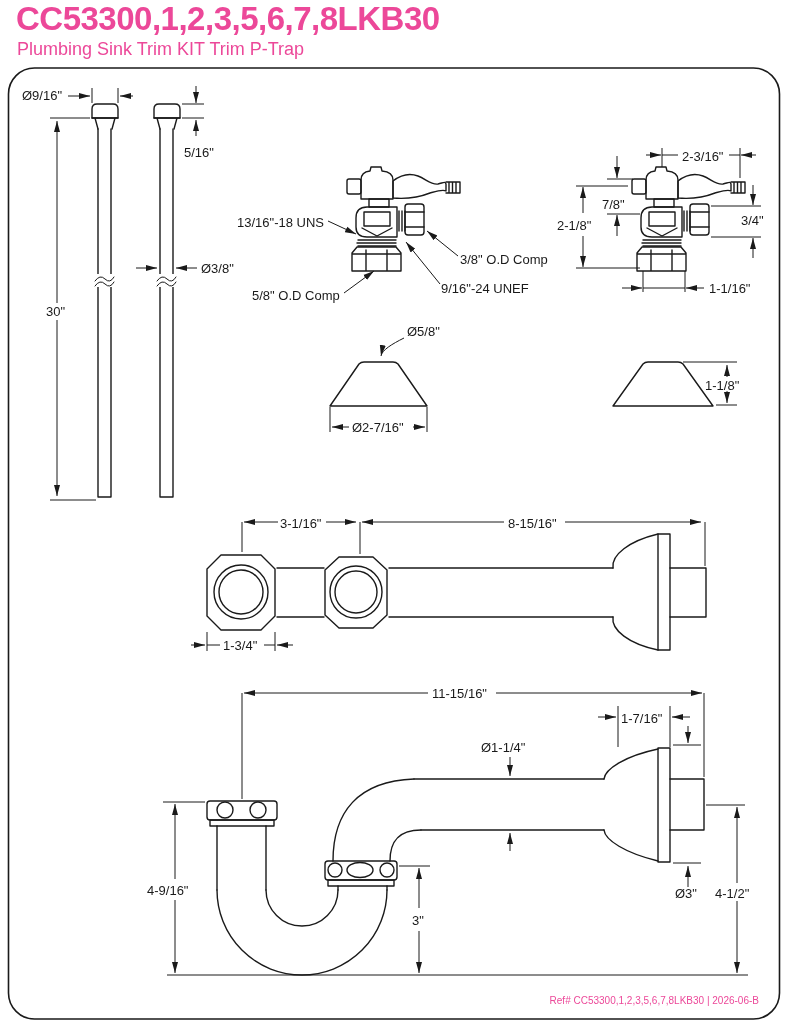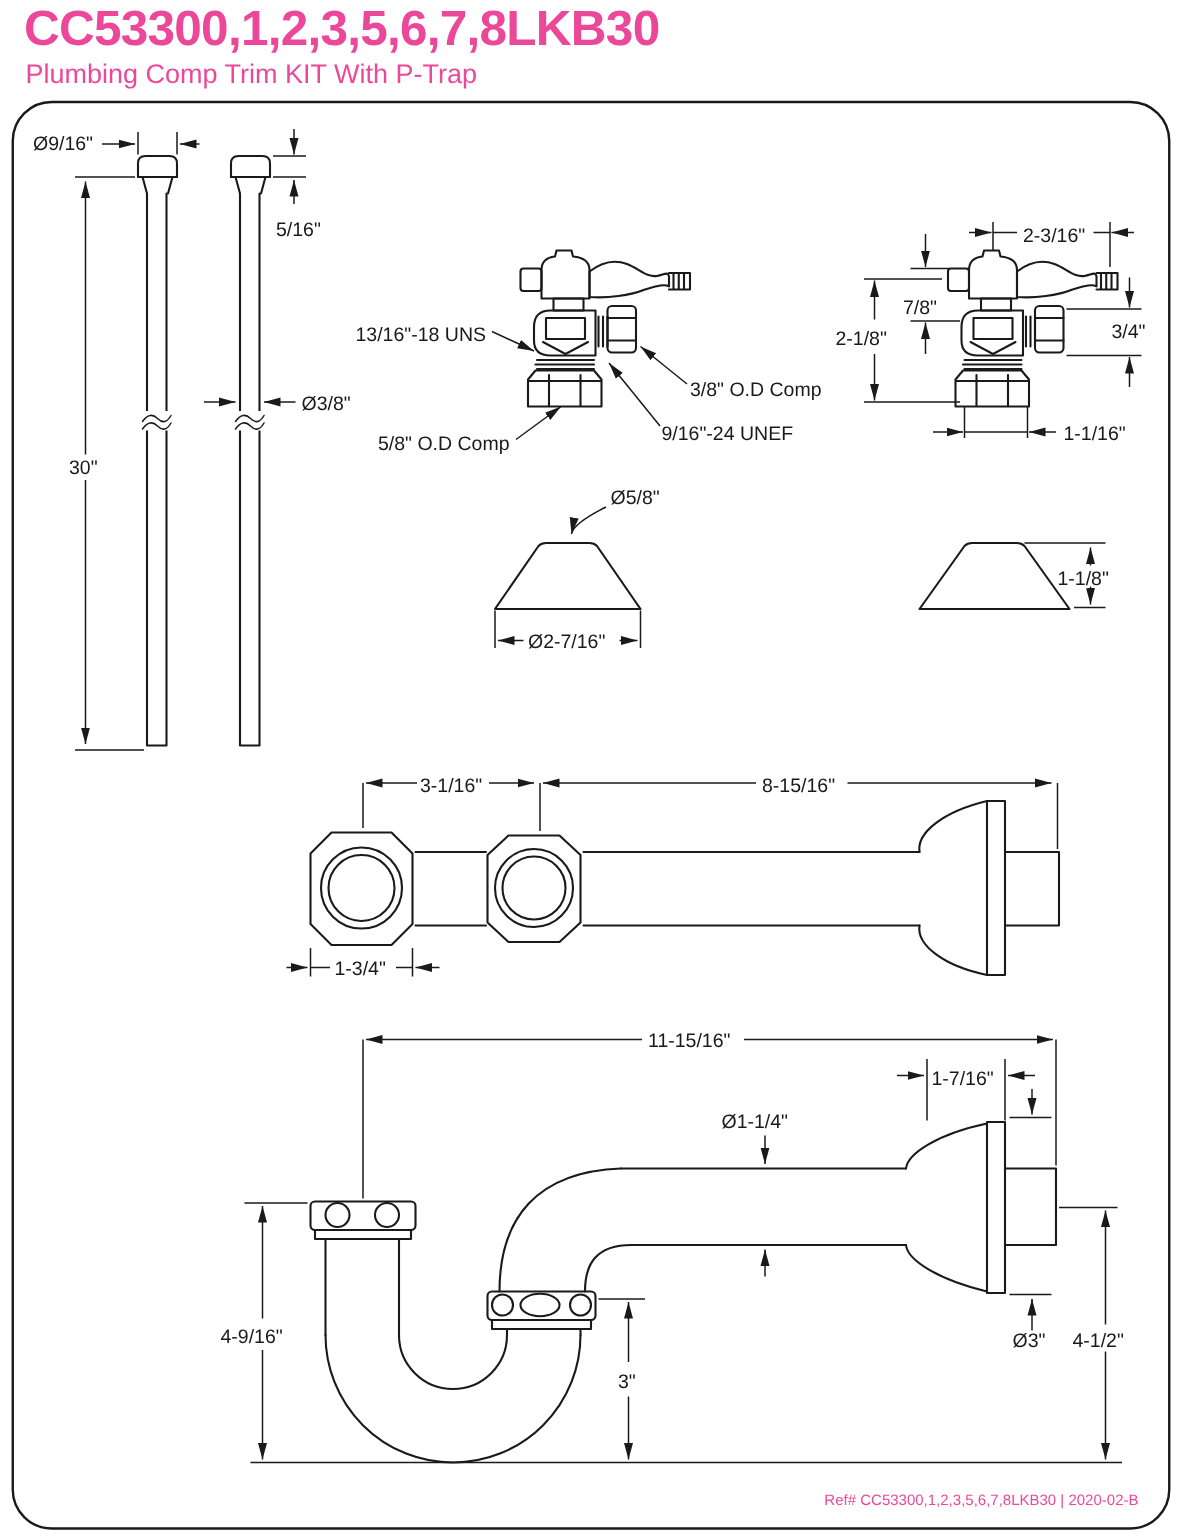--- a/index.html
+++ b/index.html
@@ -13,21 +13,21 @@
   .dim{fill:none;stroke:#1a1a1a;stroke-width:1;}
   .dtx{font-family:"Liberation Sans",sans-serif;font-size:13px;fill:#1a1a1a;}
   .hl{paint-order:stroke;stroke:#fff;stroke-width:4px;stroke-linejoin:round;}
   .wmask{fill:#fff;stroke:none;}
 </style>
 </head>
 <body>
 
 <div id="page">
   <div class="title">CC53300,1,2,3,5,6,7,8LKB30</div>
-  <div class="subtitle">Plumbing Comp Trim KIT With P-Trap</div>
+  <div class="subtitle">Plumbing Sink Trim KIT Trim P-Trap</div>
 
   <svg width="785" height="1024" viewBox="0 0 785 1024">
     <defs>
       <marker id="ah" markerUnits="userSpaceOnUse" markerWidth="12" markerHeight="8" refX="11" refY="4" orient="auto">
         <path d="M0,1 L11,4 L0,7 Z" fill="#1a1a1a"></path>
       </marker>
 
       <g id="sup" class="part">
         <path d="M92,118 V109 Q92,104 97,104 H113 Q118,104 118,109 V118 Z"></path>
         <path d="M92,118 H118 M95,118 L98,129 M115,118 L112,129"></path>
@@ -216,14 +216,14 @@
       <text class="dtx hl" x="432" y="698">11-15/16"</text>
       <text class="dtx hl" x="621" y="723">1-7/16"</text>
       <text class="dtx" x="481" y="752">Ø1-1/4"</text>
       <text class="dtx" x="675" y="898">Ø3"</text>
       <text class="dtx hl" x="715" y="898">4-1/2"</text>
       <text class="dtx hl" x="147" y="895">4-9/16"</text>
       <text class="dtx hl" x="412" y="925">3"</text>
     </g>
   </svg>
 
-  <div class="ref">Ref# CC53300,1,2,3,5,6,7,8LKB30 | 2020-02-B</div>
+  <div class="ref">Ref# CC53300,1,2,3,5,6,7,8LKB30 | 2026-06-B</div>
 </div>
 
 </body></html>

